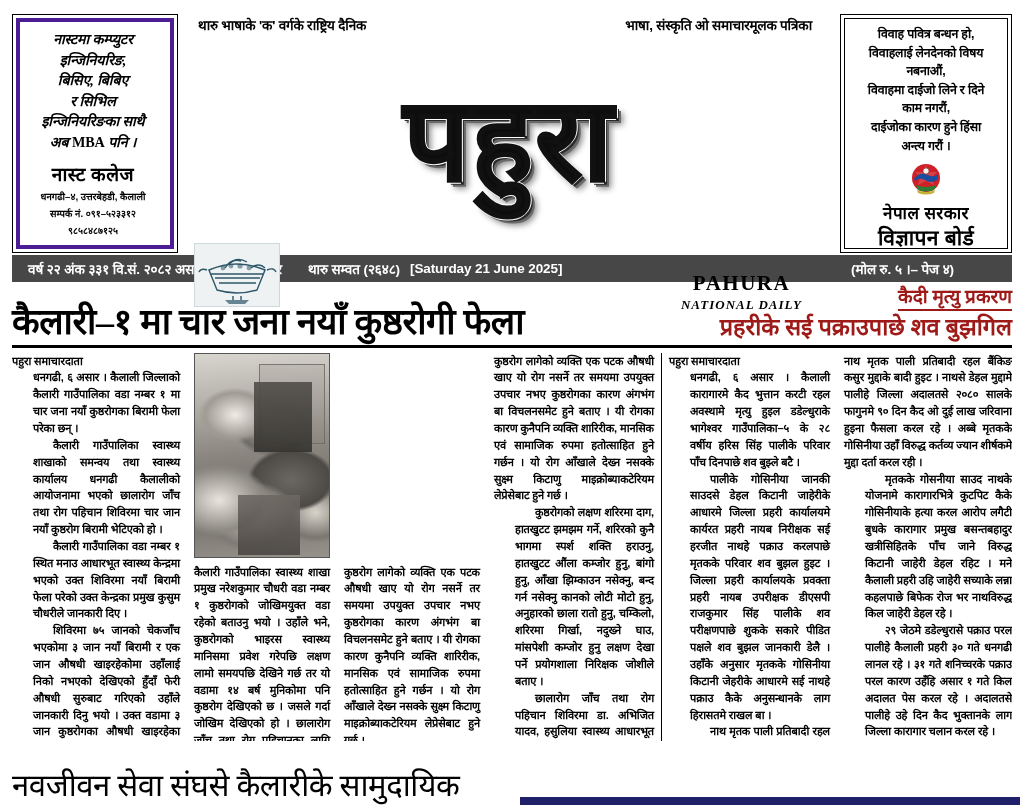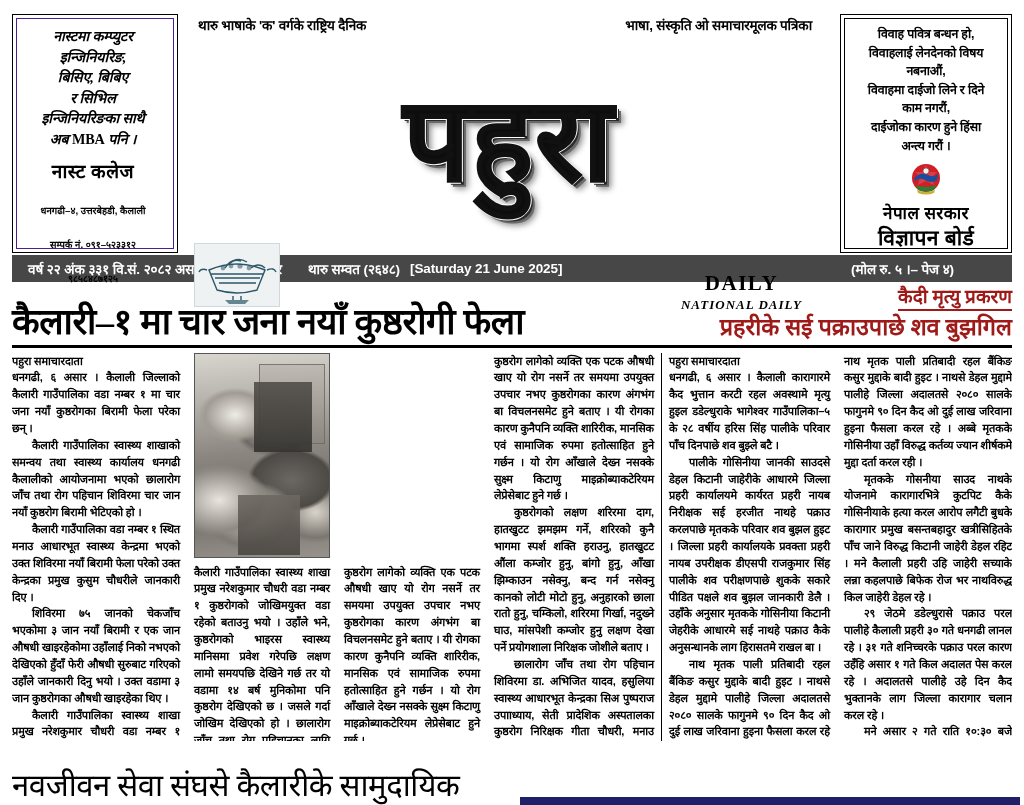--- a/index.html
+++ b/index.html
@@ -35,21 +35,21 @@
   
   .ad-box {
     width: 166px;
     flex: 0 0 166px;
     border: 1.5px solid #000;
     box-sizing: border-box;
     padding: 3px;
     background: #fff;
   }
   .ad-box-inner {
-    border: 1px solid #4c1d95;
+    border: 4px solid #4c1d95;
     height: 100%;
     box-sizing: border-box;
     padding: 7px 4px 4px 0;
     text-align: center;
     display: flex;
     flex-direction: column;
     justify-content: flex-start;
   }
   .ad-line {
     font-family: "Liberation Serif", "DejaVu Serif", serif;
@@ -68,21 +68,21 @@
     font-family: "Liberation Serif", "DejaVu Serif", serif;
     font-weight: 700;
     font-size: 19px;
     margin-top: 8px;
     letter-spacing: 0.5px;
   }
   .ad-addr {
     font-size: 9.6px;
     font-weight: 700;
     line-height: 1.5;
-    margin-top: 20px;
+    margin-top: 3px;
   }
 
   
   .masthead-center {
     flex: 1 1 auto;
     position: relative;
     display: flex;
     flex-direction: column;
     padding: 0 10px;
     min-width: 0;
@@ -269,21 +269,21 @@
     box-sizing: border-box;
     font-size: 11.1px;
     line-height: 1.52;
     text-align: justify;
     text-justify: inter-word;
     overflow: hidden;
     font-weight: 600;
     letter-spacing: -0.15px;
   }
   .col p { margin: 0 0 0 0; }
-  .col p + p { text-indent: 20px; }
+  .col p + p { text-indent: 20px; margin-left: 21px; }
   .col-1 { flex: 0 0 175px; padding-right: 7px; }
   .col-2 { flex: 0 0 150px; padding: 0 7px; }
   .col-3 { flex: 0 0 150px; padding: 0 7px; }
   .col-4 { flex: 0 0 174px; padding: 0 7px; }
   .col-5 { flex: 0 0 176px; padding: 0 7px; border-left: 1px solid #000; }
   .col-6 { flex: 1 1 auto; padding-left: 7px; }
 
   .col-with-photo { position: relative; }
   .photo {
     width: 100%;
@@ -401,21 +401,21 @@
             <g fill="#2d5668" opacity=".55">
               <circle cx="28" cy="24" r="2.4"></circle>
                 <circle cx="36" cy="22" r="2.4"></circle>
               <circle cx="45" cy="22" r="2.6"></circle>
                 <circle cx="54" cy="24" r="2.4"></circle>
             </g>
           </svg>
         </div>
 
         <div class="pahura-latin">
-          <div class="big">DAILY</div>
+          <div class="big">PAHURA</div>
           <div class="small">NATIONAL DAILY</div>
         </div>
       </div>
     </div>
 
     <div class="gov-box">
       <div class="gov-inner">
         <div class="gov-line">विवाह पवित्र बन्धन हो,</div>
         <div class="gov-line">विवाहलाई लेनदेनको विषय</div>
         <div class="gov-line">नबनाऔं,</div>

